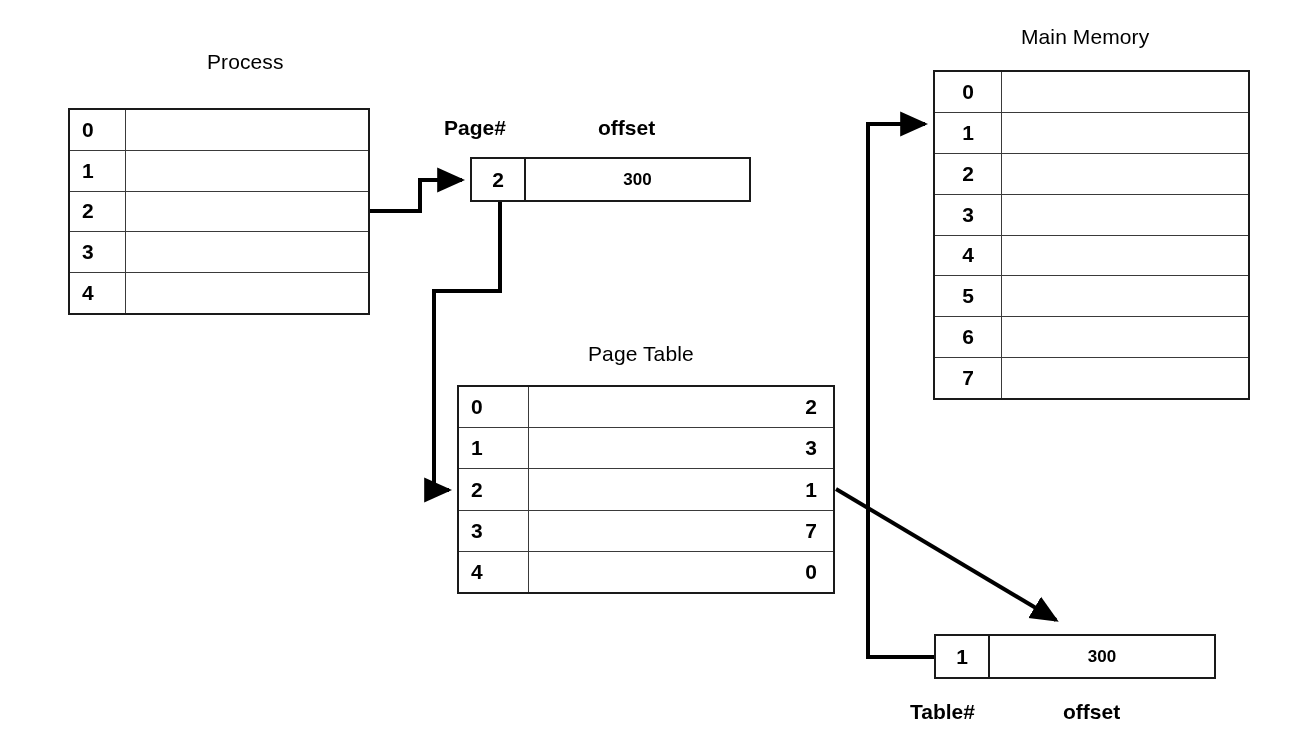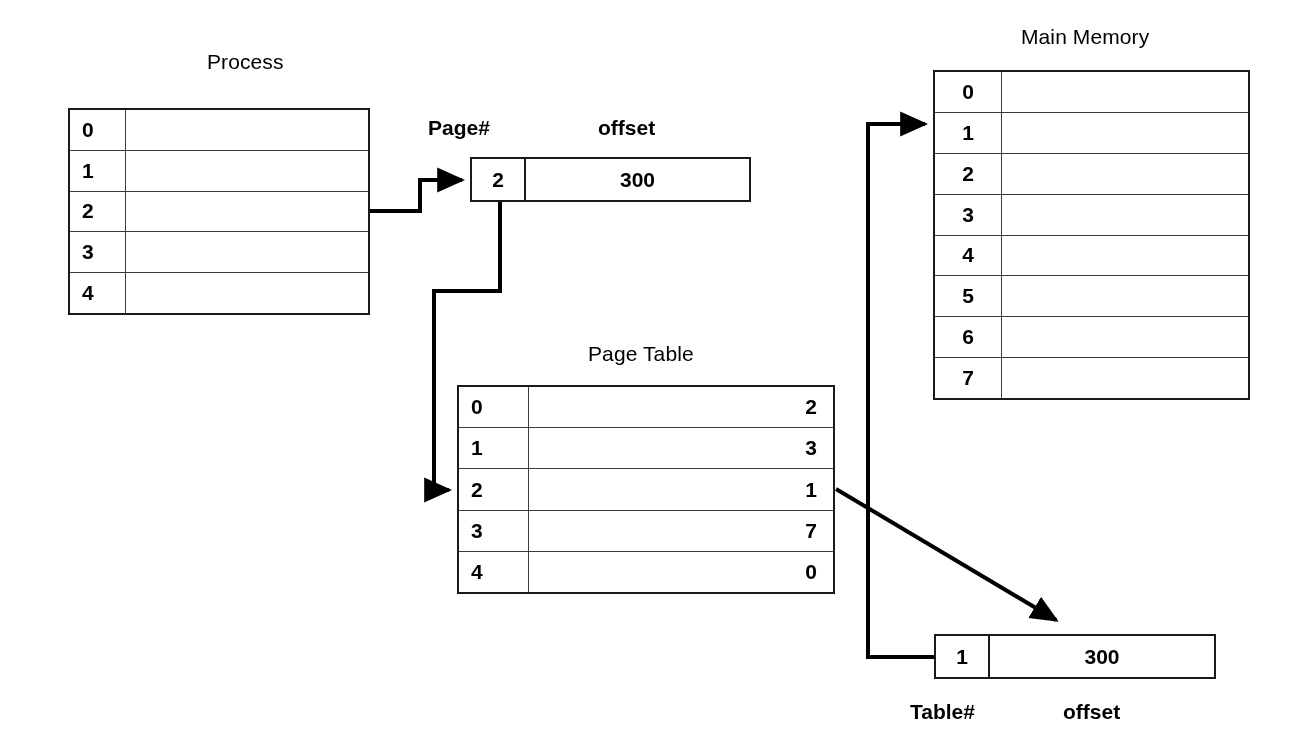--- a/index.html
+++ b/index.html
@@ -103,21 +103,21 @@
     font-size: 21px;
     font-weight: bold;
     color: #000000;
   }
   .addr-box .field-off {
     box-sizing: border-box;
     flex: 1 1 auto;
     display: flex;
     align-items: center;
     justify-content: center;
-    font-size: 21px;
+    font-size: 17px;
     font-weight: bold;
     color: #000000;
     border-radius: 7px;
   }
 
   
   #connectors {
     position: absolute;
     left: 0;
     top: 0;
@@ -161,21 +161,21 @@
     <div class="row">
       <div class="idx">3</div>
       <div class="val"></div>
     </div>
     <div class="row">
       <div class="idx">4</div>
       <div class="val"></div>
     </div>
   </div>
 
-  <div class="caption" style="left:428px; top:116px;">Page#</div>
+  <div class="caption" style="left:444px; top:116px;">Page#</div>
 
   <div class="caption" style="left:598px; top:116px;">offset</div>
 
   <div class="addr-box" id="virtual-address-box" style="left:470px; top:157px; width:281px; height:45px;">
     <div class="field-num" style="width:54px;">2</div>
     <div class="field-off">300</div>
   </div>
 
   <div class="tbl" id="page-table" style="left:457px; top:385px; width:378px; height:209px;">
     <div class="row">

